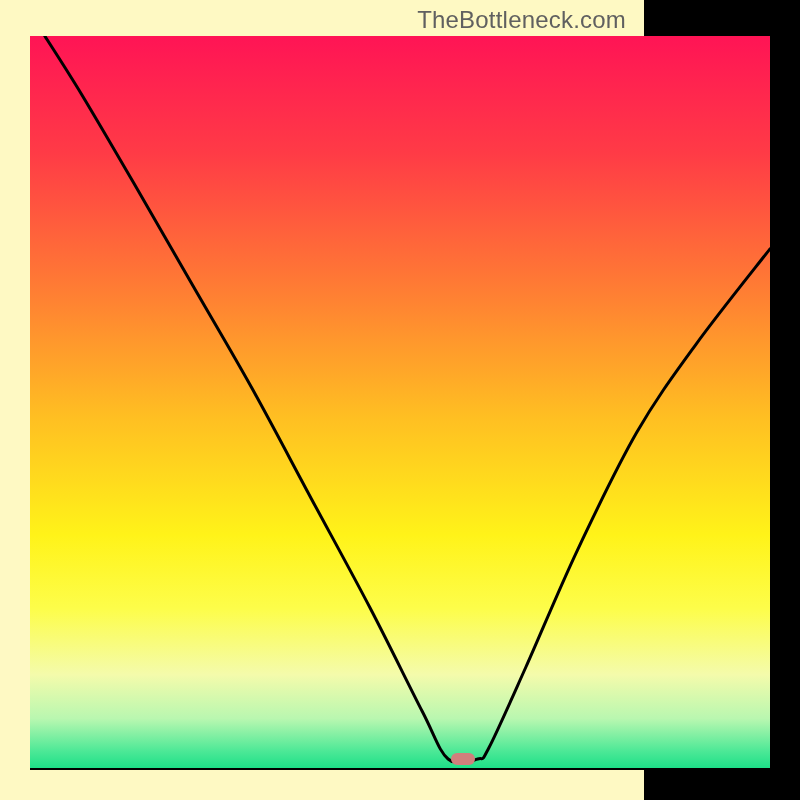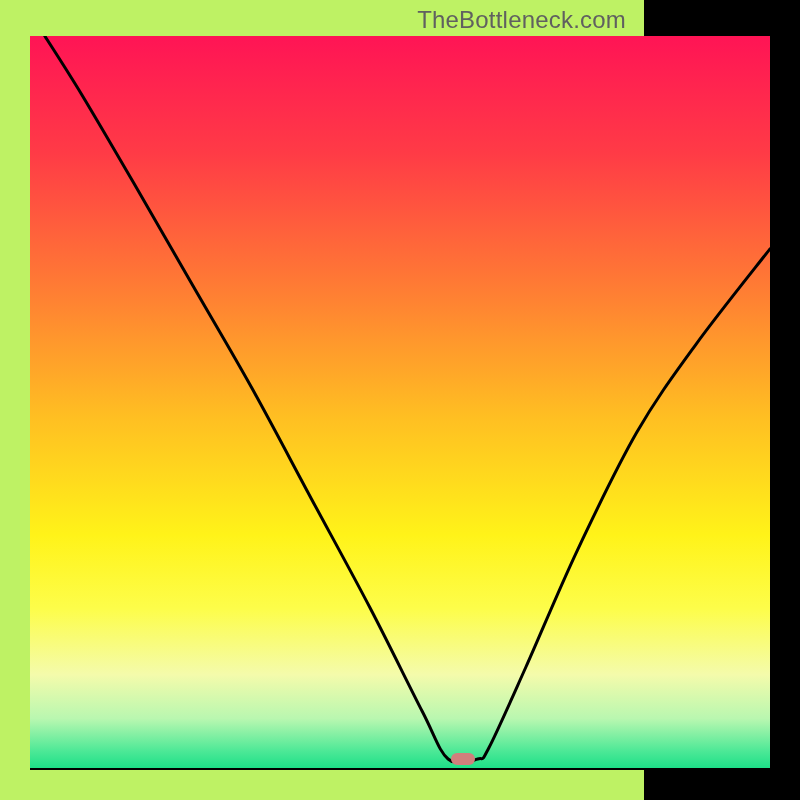--- a/index.html
+++ b/index.html
@@ -7,21 +7,21 @@
     padding: 0;
     width: 800px;
     height: 800px;
     background: #000000;
     overflow: hidden;
   }
   .chart-container {
     position: relative;
     width: 644px;
     height: 800px;
-    background: #bef264;
+    background: #fef9c3;
   }
   .watermark {
     position: absolute;
     top: 6px;
     right: 18px;
     color: #606060;
     font-family: Arial, Helvetica, sans-serif;
     font-size: 24px;
     font-weight: 500;
     letter-spacing: 0.2px;

